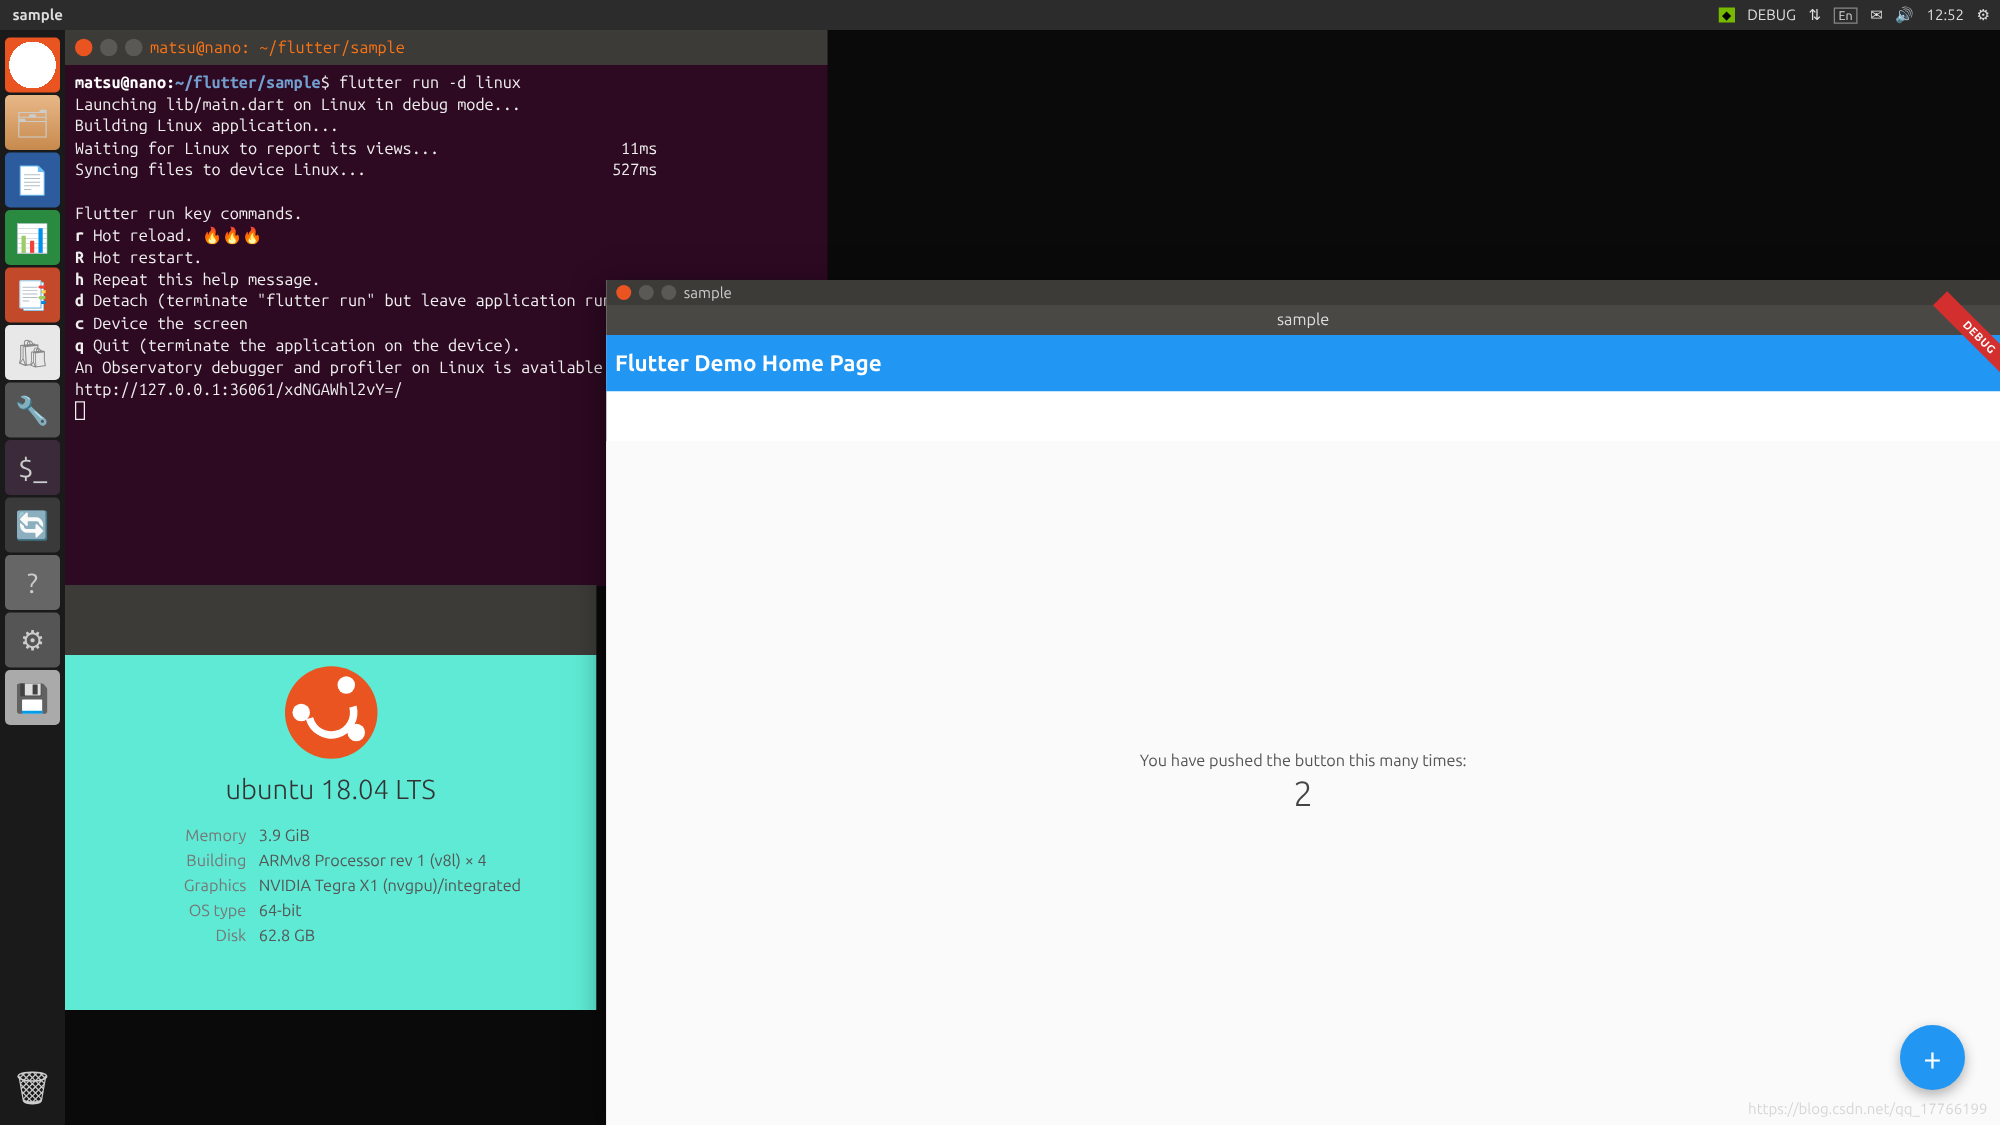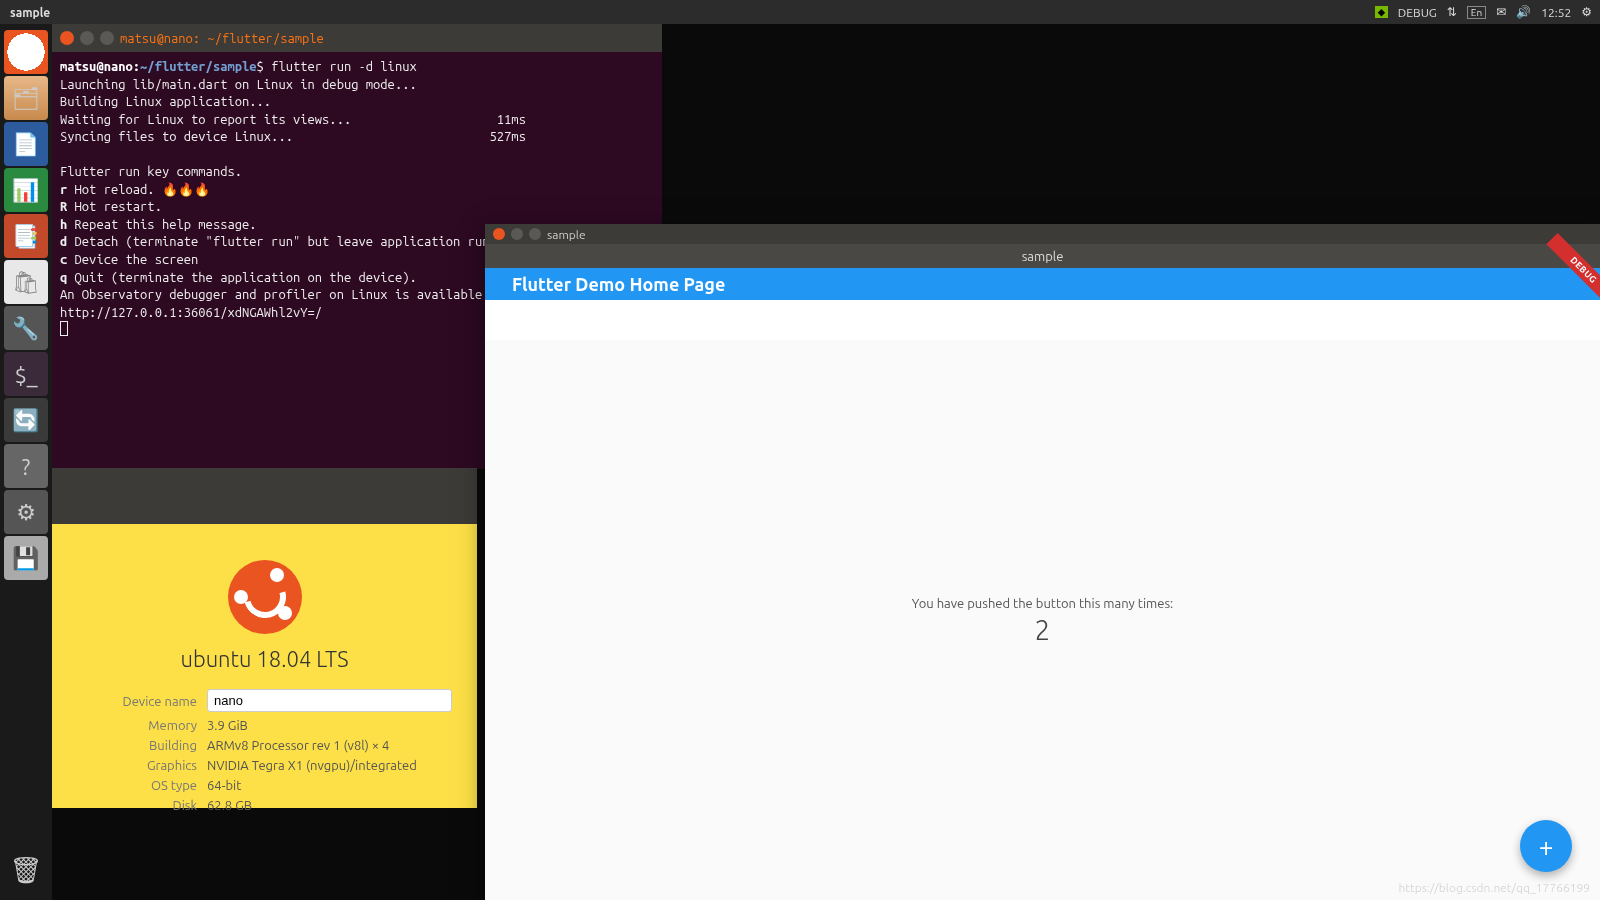--- a/index.html
+++ b/index.html
@@ -44,37 +44,37 @@
 .win-btn.close { background: #e95420; }
 .term-body { padding: 6px 8px; color: #eee; font-size: 13px; line-height: 1.35; white-space: pre; }
 .prompt-user { color: #ffffff; font-weight: bold; }
 .prompt-path { color: #729fcf; font-weight: bold; }
 .term-body b { font-weight: bold; }
 .cursor { display: inline-block; width: 8px; height: 15px; border: 1px solid #eee; }
 
 
 .about-frame { position: absolute; top: 468px; left: 52px; width: 425px; height: 340px; background: #3c3b37; z-index: 30; }
 .about-toolbar { height: 56px; background: #3c3b37; }
-.about-body { position:absolute; top:56px; left:0; right:0; bottom:0; background:#fde047; padding: 36px 25px; color:#333; }
+.about-body { position:absolute; top:56px; left:0; right:0; bottom:0; background:#5eead4; padding: 9px 25px; color:#333; }
 .about-logo { width: 74px; height: 74px; border-radius: 50%; background:#E95420; margin: 0 auto 12px; position:relative; }
 .about-logo::before, .about-logo::after { content:''; position:absolute; background:#fff; border-radius:50%; }
 .about-logo::before { width:14px; height:14px; top:30px; left:6px; }
 .about-logo::after { width:14px; height:14px; top:8px; right:18px; box-shadow: 8px 38px 0 #fff; }
 .about-logo .ring { position:absolute; top:16px; left:16px; width:42px; height:42px; border:6px solid #fff; border-radius:50%; border-left-color:transparent; border-top-color:transparent; transform:rotate(30deg);}
 .about-title { text-align: center; font-size: 22px; font-weight: 300; margin-bottom: 18px; }
 .about-row { display: flex; align-items: center; font-size: 13px; margin: 6px 0; color:#555;}
 .about-row .label { width: 130px; text-align: right; padding-right: 10px; color:#777; }
 .about-row input { flex:1; border:1px solid #ccc; border-radius:3px; padding:3px 6px; font-size:13px; background:#fff; }
 
 
 .flutter-win { position: absolute; top: 224px; left: 485px; right: 0; bottom: 0; background: #fff; z-index: 40; display:flex; flex-direction:column; box-shadow: 0 8px 24px rgba(0,0,0,0.5);}
 .flutter-titlebar { height: 20px; background: #3c3b37; display:flex; align-items:center; padding:0 8px; gap:6px; color:#ccc; font-size:12px;}
 .flutter-titlebar .win-btn { width:12px; height:12px;}
 .flutter-title2 { height: 24px; background:#494844; color:#ddd; font-size:13px; display:flex; align-items:center; justify-content:center;}
-.flutter-appbar { height: 32px; background:#2196f3; color:#fff; font-size:18px; font-weight:bold; display:flex; align-items:center; padding:0 27px; position:relative;}
+.flutter-appbar { height: 45px; background:#2196f3; color:#fff; font-size:18px; font-weight:bold; display:flex; align-items:center; padding:0 7px; position:relative;}
 .debug-banner { position:absolute; top:-6px; right:-28px; background:#d32f2f; color:#fff; font-size:9px; font-weight:bold; padding:3px 28px; transform:rotate(45deg); letter-spacing:0.5px;}
 .flutter-body { flex:1; background:#fafafa; display:flex; flex-direction:column; align-items:center; justify-content:center; color:#555; font-size:13px; position:relative;margin-top:40px;}
 .counter { font-size:28px; color:#444; margin-top:4px; font-weight:300;}
 .fab { position:absolute; bottom:28px; right:28px; width:52px; height:52px; border-radius:50%; background:#2196f3; color:#fff; font-size:26px; display:flex; align-items:center; justify-content:center; box-shadow:0 4px 10px rgba(0,0,0,0.3); cursor:pointer;}
 .watermark { position:absolute; bottom:6px; right:10px; font-size:12px; color:rgba(0,0,0,0.15);}
 </style>
 </head>
 <body>
 
 <div class="top-panel">
@@ -137,24 +137,20 @@
 </div>
 
 <div class="about-frame">
   <div class="about-toolbar"></div>
   <div class="about-body">
     <div class="about-logo">
         <div class="ring"></div>
       </div>
     <div class="about-title">ubuntu 18.04 LTS</div>
     <div class="about-row">
-      <span class="label">Device name</span>
-      <input value="nano" style="">
-    </div>
-    <div class="about-row">
         <span class="label">Memory</span>
         <span>3.9 GiB</span>
       </div>
     <div class="about-row">
         <span class="label">Building</span>
         <span>ARMv8 Processor rev 1 (v8l) × 4</span>
       </div>
     <div class="about-row">
         <span class="label">Graphics</span>
         <span>NVIDIA Tegra X1 (nvgpu)/integrated</span>

